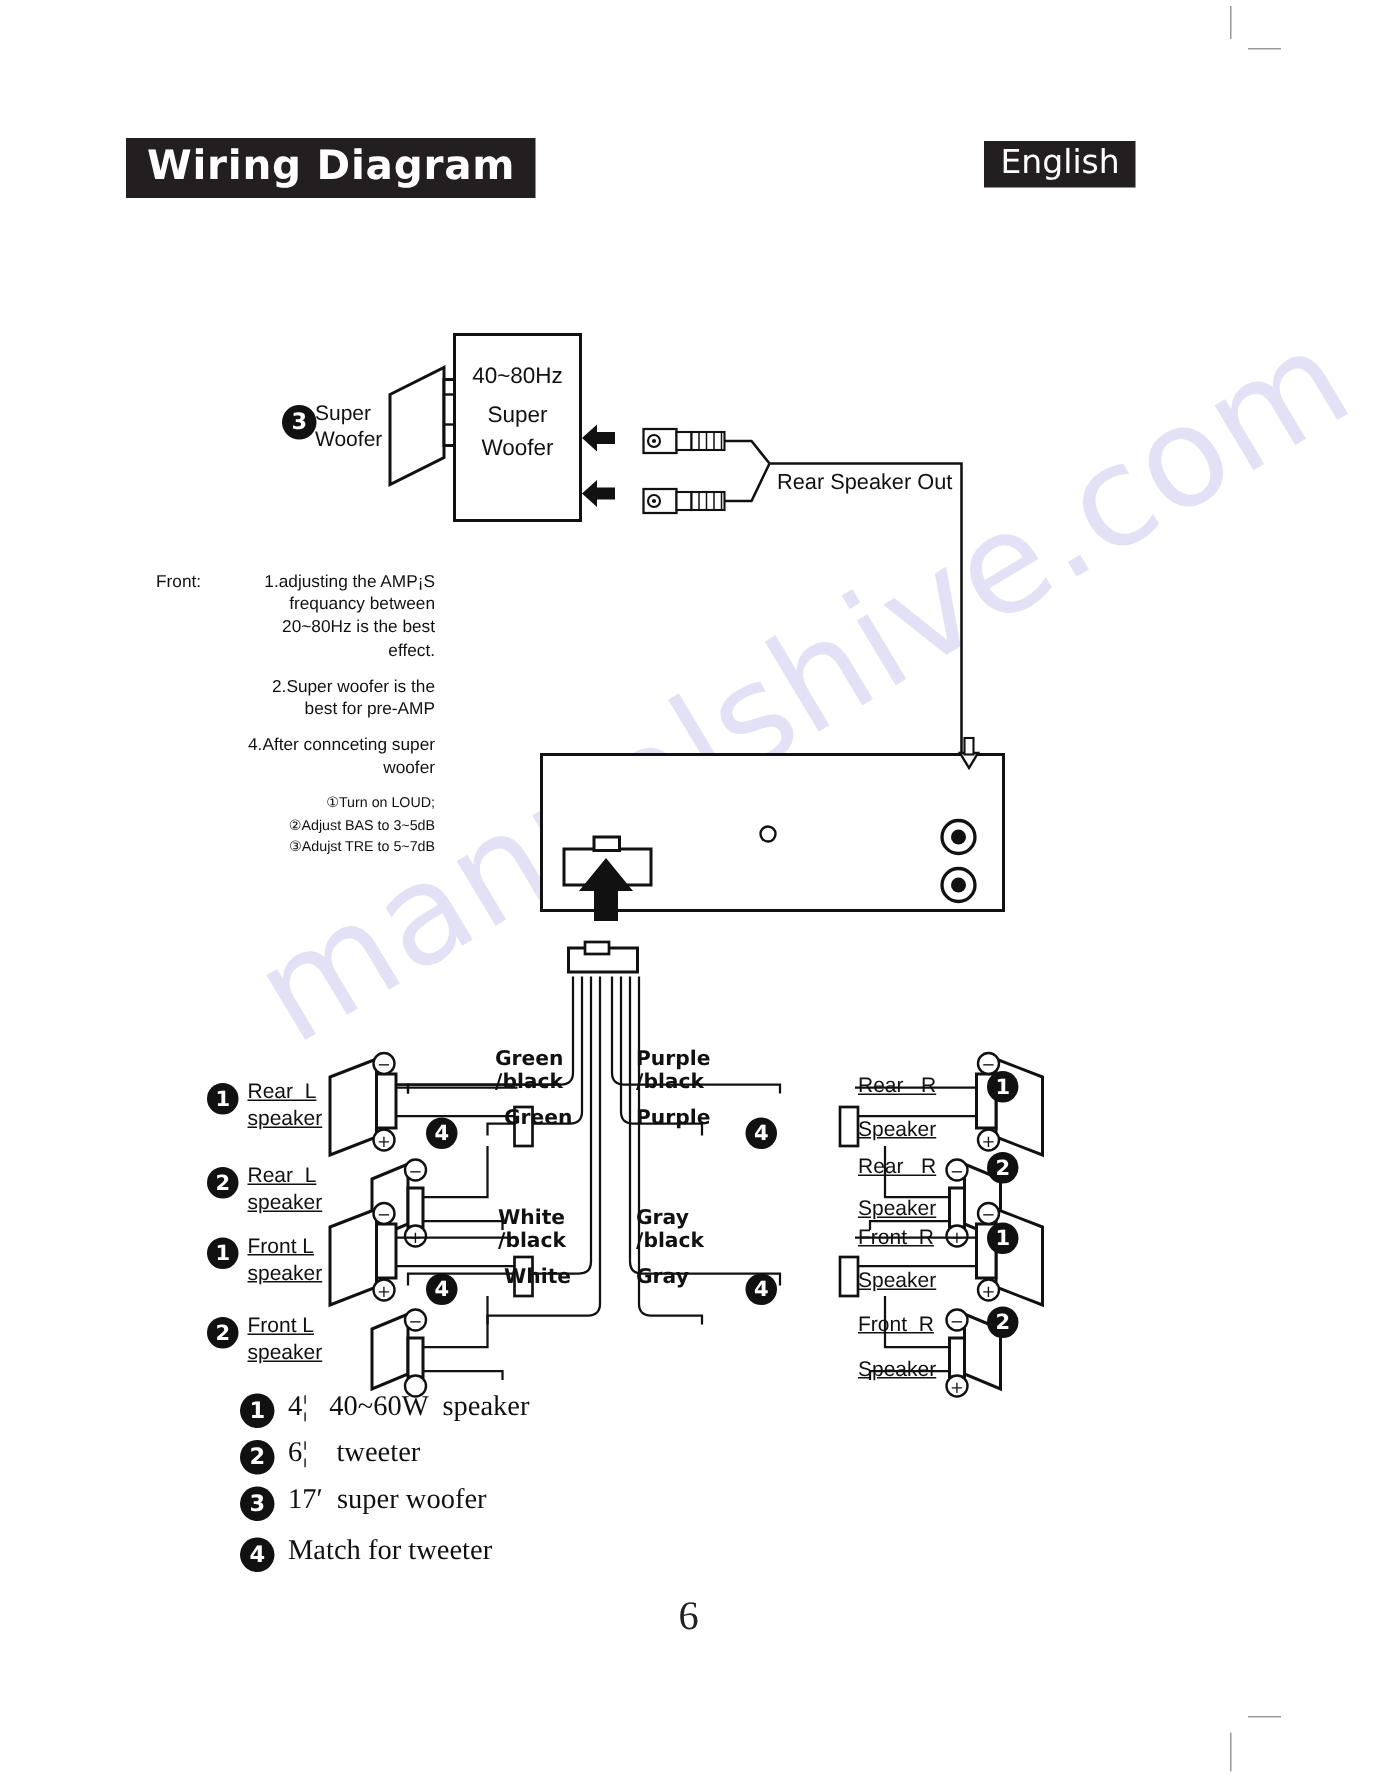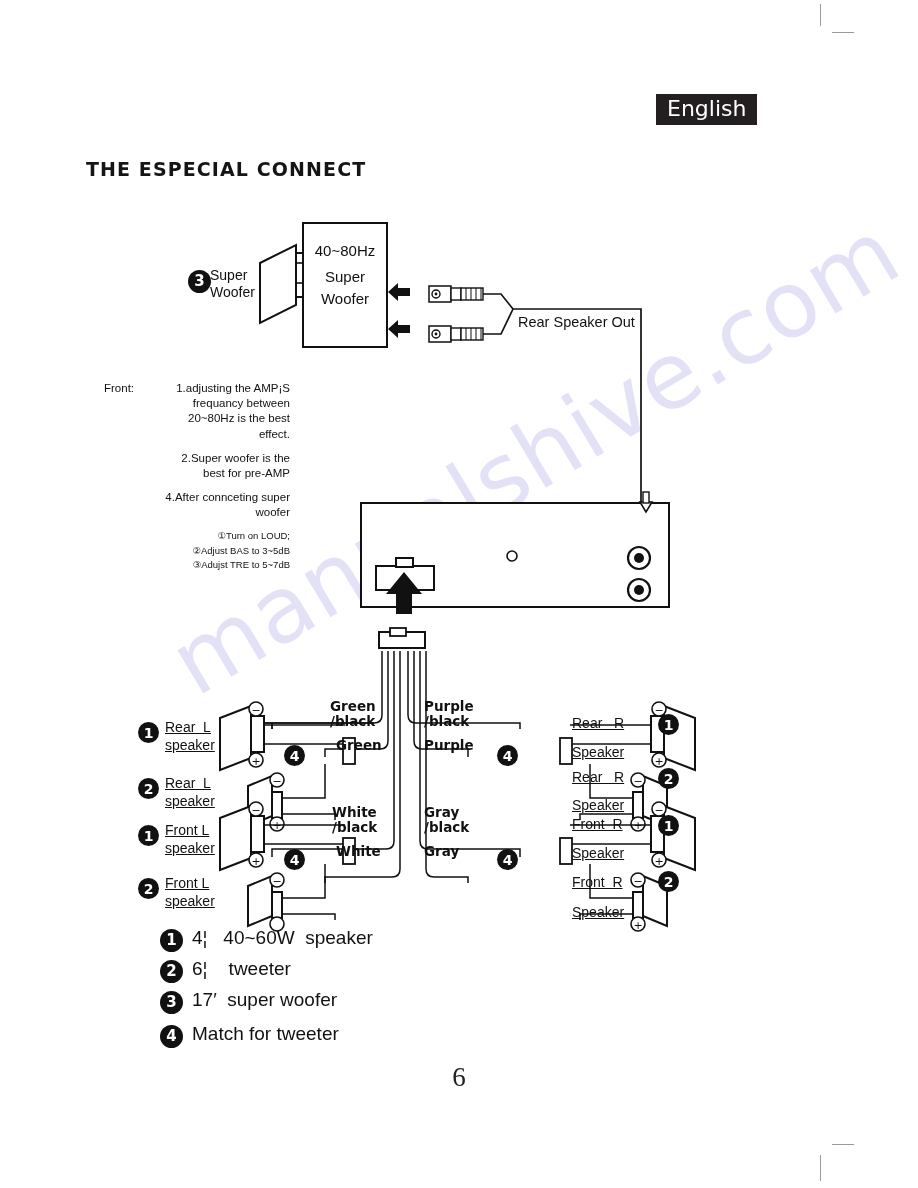--- a/index.html
+++ b/index.html
@@ -156,21 +156,21 @@
   }
   .note-body p { margin: 0 0 9px 0; text-align: right; }
   .note-body p:last-child { margin-bottom: 0; }
   .note-sub { font-size: 9.5px; line-height: 1.5; }
   .note-sub span { display: block; }
 
   
   .legend-row {
     position: absolute;
     left: 160px;
-    font-family: Liberation Sans, sans-serif;
+    font-family: Liberation Serif, serif;
     font-size: 19px;
     color: #111;
     white-space: pre;
   }
 
   .pageno {
     position: absolute;
     left: 0;
     top: 1062px;
     width: 918px;
@@ -206,22 +206,22 @@
 
 <div class="page">
 
   <div class="crop-v crop-tr-v"></div>
   <div class="crop-h crop-tr-h"></div>
   <div class="crop-h crop-br-h"></div>
   <div class="crop-v crop-br-v"></div>
 
   <div class="watermark">manualshive.com</div>
 
+  <div class="title-chip">Wiring Diagram</div>
   <div class="lang-chip">English</div>
-  <div class="subtitle">THE ESPECIAL CONNECT</div>
 
   <div class="bullet lg" style="left:188px; top:270px;">3</div>
   <div class="lbl" style="left:210px; top:267px; font-size:14px;">Super
 Woofer</div>
 
   <svg style="left:240px; top:215px;" width="460" height="150">
 
     <polygon points="20,48 56,30 56,90 20,108" fill="#fff" stroke="#111" stroke-width="2"></polygon>
     <rect x="56" y="38" width="14" height="44" fill="#fff" stroke="#111" stroke-width="2"></rect>
     <line x1="70" y1="50" x2="62" y2="50" stroke="#111" stroke-width="1.6"></line>

